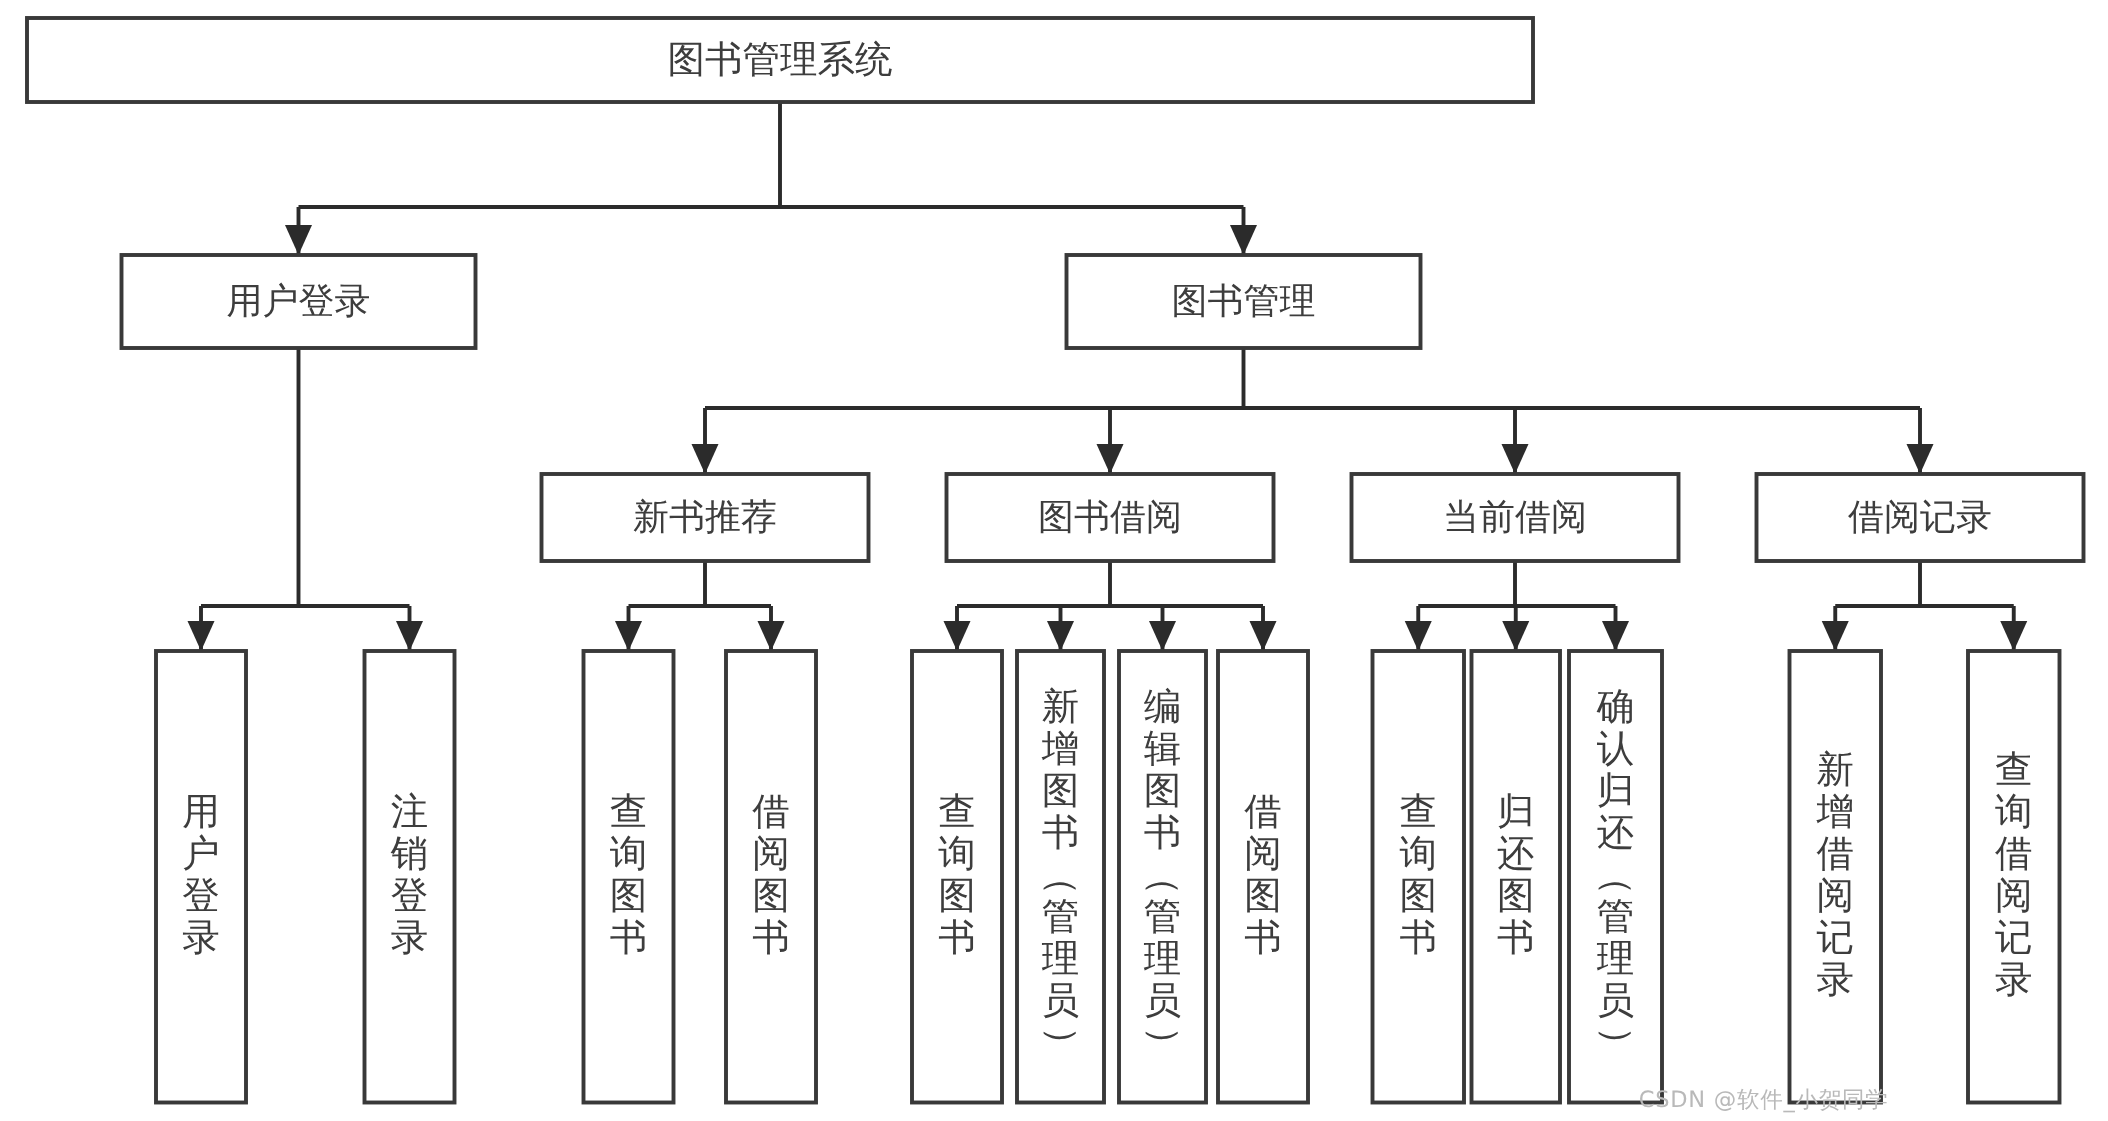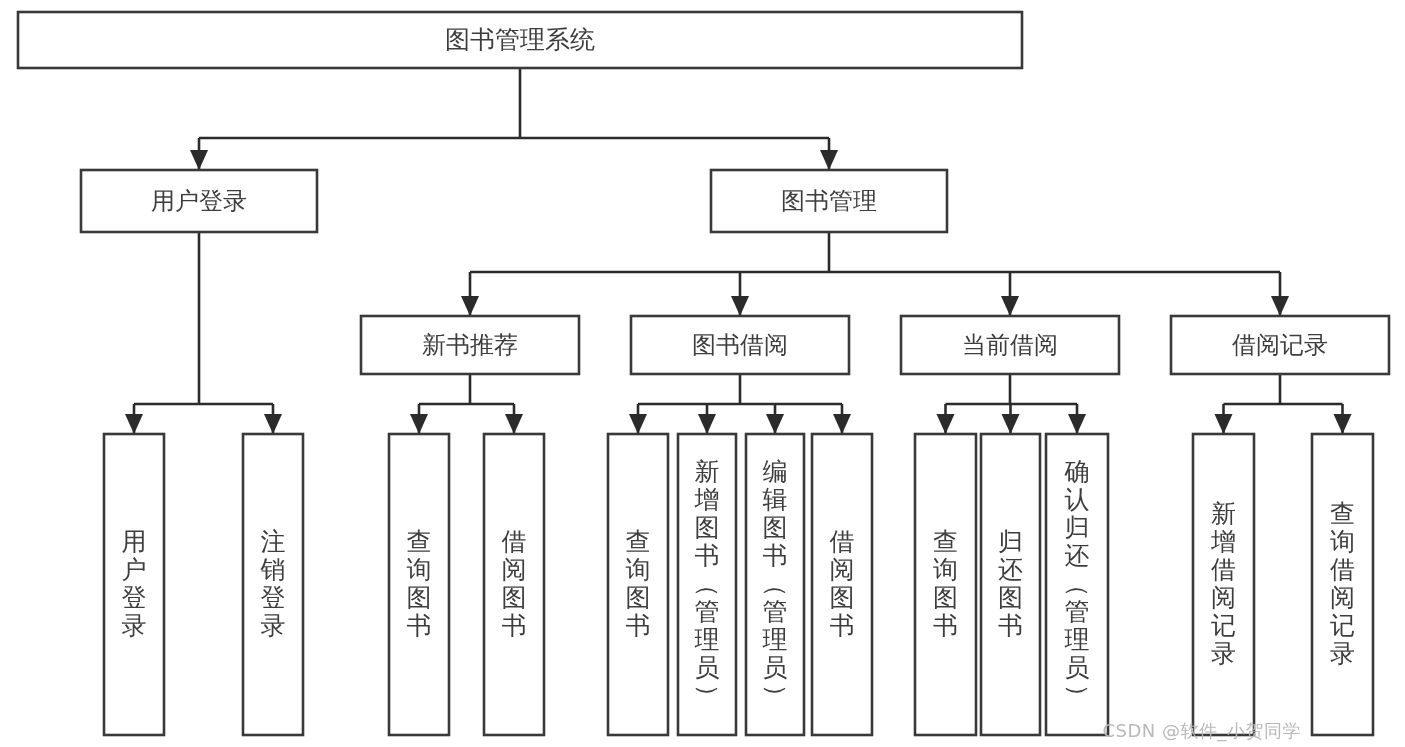--- a/index.html
+++ b/index.html
@@ -11,21 +11,20 @@
     width: 1405px;
     height: 747px;
     font-family: "DejaVu Sans", "Liberation Sans", sans-serif;
     overflow: hidden;
   }
   #diagram-root {
     position: relative;
     width: 1267px;
     height: 747px;
     background: #ffffff;
-    padding-left: 42px;
   }
   svg#tree-svg {
     position: absolute;
     left: 0;
     top: 0;
     width: 1405px;
     height: 747px;
   }
   .node-box {
     fill: #ffffff;
@@ -58,21 +57,21 @@
   }
   .arrow-head {
     fill: #2b2b2b;
     stroke: none;
   }
   .watermark {
     position: absolute;
     right: 8px;
     bottom: 4px;
     font-family: "DejaVu Sans", "Liberation Sans", sans-serif;
-    font-size: 18px;
+    font-size: 15px;
     color: #b9b9b9;
     letter-spacing: 0.5px;
     white-space: nowrap;
     user-select: none;
   }
 </style>
 </head>
 <body>
 
 <div id="diagram-root">

